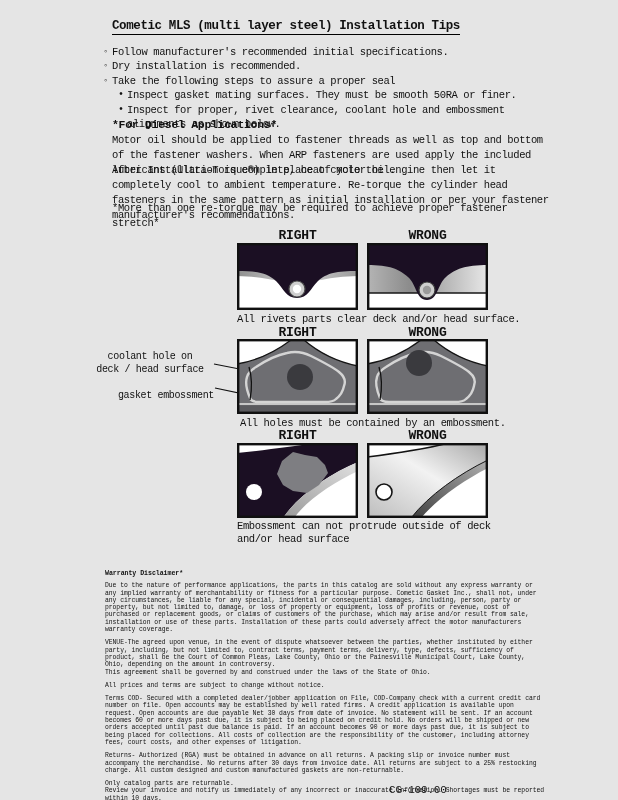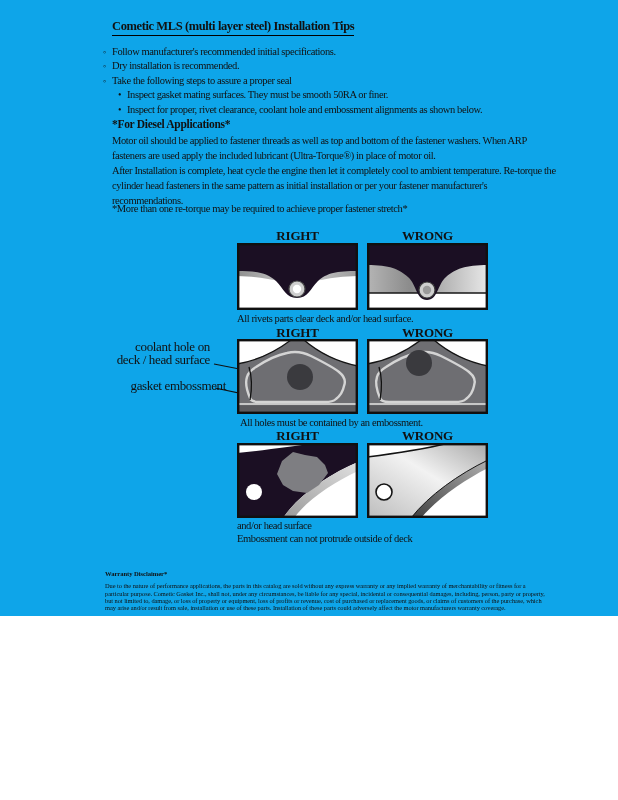--- a/index.html
+++ b/index.html
@@ -1,31 +1,31 @@
 <!DOCTYPE html>
 <html><head>
 <meta charset="utf-8">
 <style>
   html,body{margin:0;padding:0;background:#ffffff;}
-  .page{position:relative;width:618px;height:616px;background:#0ea5e9;overflow:hidden;
-        font-family:Liberation Serif, serif;color:#111;}
+  .page{position:relative;width:618px;height:800px;background:#e5e5e5;overflow:hidden;
+        font-family:Liberation Mono, monospace;color:#111;}
   .abs{position:absolute;}
   .title{font-size:12.5px;font-weight:bold;letter-spacing:-0.4px;border-bottom:1.6px solid #000;padding-bottom:1px;}
   .body-text{font-size:10.5px;letter-spacing:-0.4px;line-height:15px;}
   .bullets{font-size:10.5px;letter-spacing:-0.4px;line-height:14.4px;}
   .bullet-line{display:flex;align-items:flex-start;}
   .bullet-marker{width:9px;flex:0 0 9px;font-size:9px;line-height:14.4px;}
   .sub{margin-left:15px;}
   .sub .bullet-marker{font-size:10px;}
   .diesel-heading{font-size:11.5px;font-weight:bold;letter-spacing:-0.3px;}
   .rw-label{font-size:13px;font-weight:600;letter-spacing:-0.2px;text-align:center;width:121px;}
   .caption{font-size:10.5px;letter-spacing:-0.4px;line-height:12.5px;}
   .dbox{position:absolute;width:121px;}
   .dbox svg{display:block;width:100%;height:100%;}
-  .ann{font-size:13px;letter-spacing:-0.35px;line-height:12.5px;text-align:right;width:120px;}
+  .ann{font-size:10px;letter-spacing:-0.35px;line-height:12.5px;text-align:center;width:120px;margin-top:10px;}
   .legal{font-size:6.4px;letter-spacing:-0.05px;line-height:7.3px;width:442px;}
   .legal-heading{font-size:6.6px;font-weight:bold;margin:0 0 5px 0;}
   .legal p{margin:0 0 6px 0;}
   .legal p.tight{margin:0;}
   .footer-code{font-size:11px;letter-spacing:-0.2px;margin-top:28px;}
 </style>
 </head>
 <body>
 
 <div class="page">
@@ -178,22 +178,22 @@
       <path d="M0,14 C32,10 62,5 82,0 H121 V21 C94,33 64,53 48,75 H0 Z" fill="url(#gradBand)"></path>
       <path d="M0,14 C32,10 62,5 82,0" fill="none" stroke="#141414" stroke-width="1.6"></path>
       <path d="M48,75 C64,53 94,33 121,21" fill="none" stroke="#141414" stroke-width="1.6"></path>
       <path d="M44,75 C62,52 92,31 121,17 V25 C97,37 70,56 54,75 Z" fill="url(#gradDark)"></path>
       <path d="M44,75 C62,52 92,31 121,17" fill="none" stroke="#141414" stroke-width="1"></path>
       <circle cx="17" cy="49" r="8" fill="#ffffff" stroke="#141414" stroke-width="1.6"></circle>
       <rect x="1.2" y="1.2" width="118.6" height="72.6" fill="none" stroke="#101010" stroke-width="2.4"></rect>
     </svg>
   </div>
   <div class="abs caption" style="left:237px;top:520px;width:290px;">
+    <div>Embossment can not protrude outside of deck</div>
     <div>and/or head surface</div>
-    <div>Embossment can not protrude outside of deck</div>
   </div>
 
   <div class="abs legal" style="left:105px;top:570px;">
     <div class="legal-heading">Warranty Disclaimer*</div>
     <p>Due to the nature of performance applications, the parts in this catalog are sold without any express warranty or any implied warranty of merchantability or fitness for a particular purpose.  Cometic Gasket Inc., shall not, under any circumstances, be liable for any special, incidental or consequential damages, including, person, party or property, but not limited to, damage, or loss of property or equipment, loss of profits or revenue, cost of purchased or replacement goods, or claims of customers of the purchase, which may arise and/or result from sale, installation or use of these parts.  Installation of these parts could adversely affect the motor manufacturers warranty coverage.</p>
     <p class="tight">VENUE-The agreed upon venue, in the event of dispute whatsoever between the parties, whether instituted by either party, including, but not limited to, contract terms, payment terms, delivery, type, defects, sufficiency of product, shall be the Court of Common Pleas, Lake County, Ohio or the Painesville Municipal Court, Lake County, Ohio, depending on the amount in controversy.</p>
     <p>This agreement shall be governed by and construed under the laws of the State of Ohio.</p>
     <p>All prices and terms are subject to change without notice.</p>
     <p>Terms COD- Secured with a completed dealer/jobber application on File, COD-Company check with a current credit card number on file.  Open accounts may be established by well rated firms.  A credit application is available upon request.  Open accounts are due payable Net 30 days from date of invoice.  No statement will be sent.  If an account becomes 60 or more days past due, it is subject to being placed on credit hold.  No orders will be shipped or new orders accepted until past due balance is paid.  If an account becomes 90 or more days past due, it is subject to being placed for collections.  All costs of collection are the responsibility of the customer, including attorney fees, court costs, and other expenses of litigation.</p>
     <p>Returns- Authorized (RGA) must be obtained in advance on all returns.  A packing slip or invoice number must accompany the merchandise.  No returns after 30 days from invoice date.  All returns are subject to a 25% restocking charge.  All custom designed and custom manufactured gaskets are non-returnable.</p>

